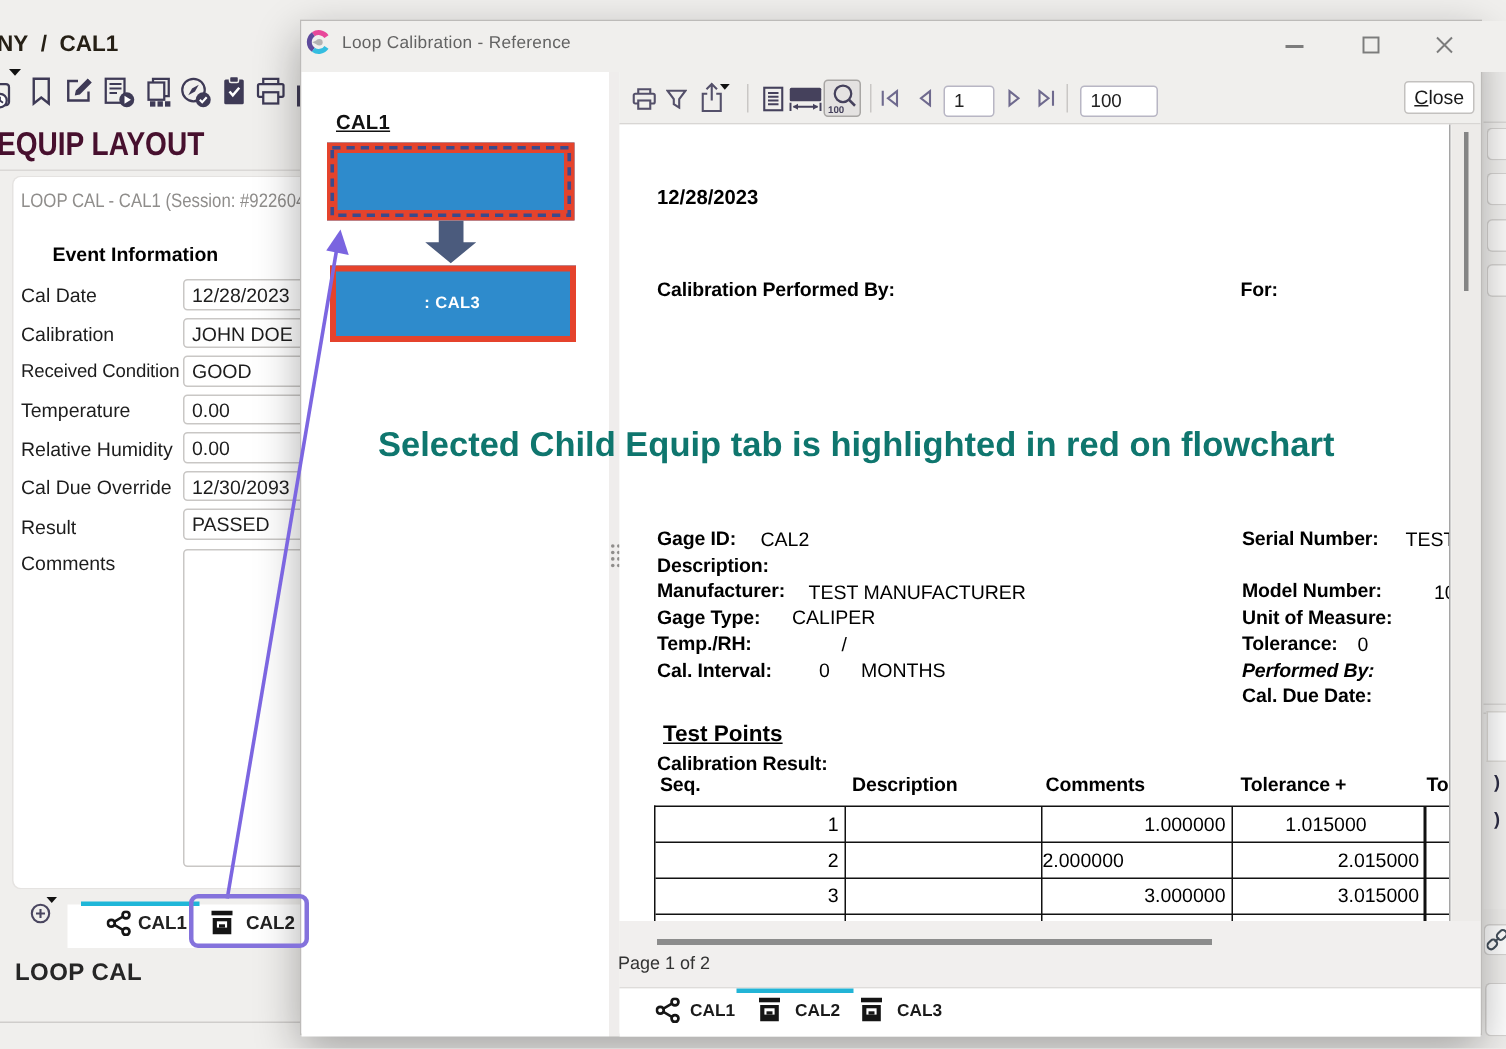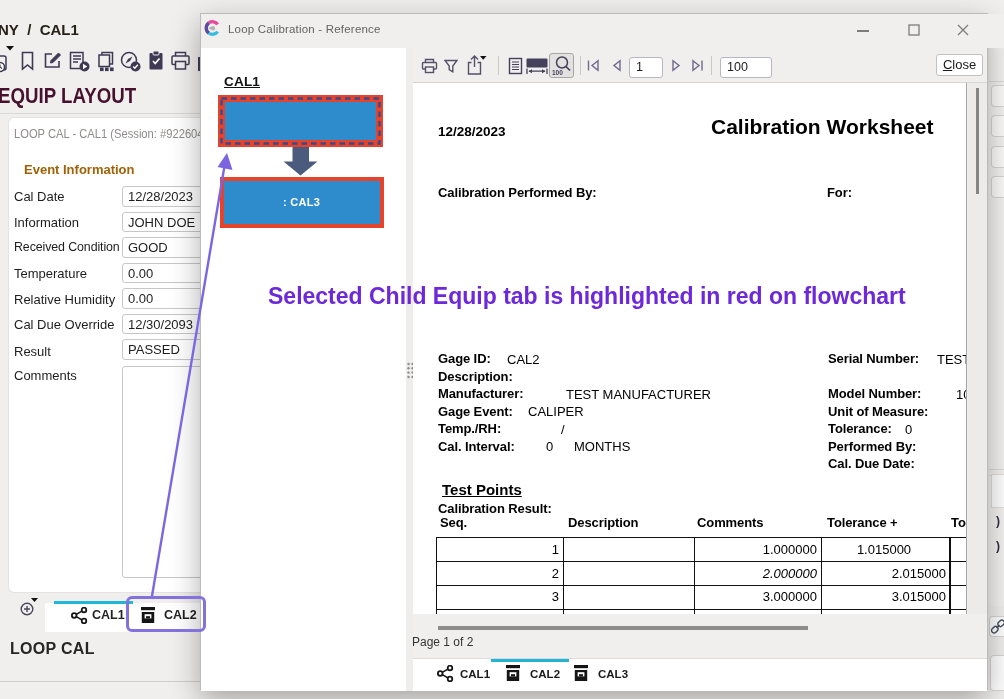--- a/index.html
+++ b/index.html
@@ -78,25 +78,25 @@
       <rect x="5.5" y="10.5" width="10" height="7.5" fill="#f0efed"></rect>
     </svg>
   </polygon>
     </div>
 
   <div class="abs" style="left:-2px;top:83px;font-size:22px;font-weight:bold;color:#47102e;transform:scaleX(.85);transform-origin:0 0;white-space:nowrap;">EQUIP LAYOUT</div>
   <div class="abs" style="left:0;top:113px;width:202px;height:1px;background:#dad8d6;"></div>
 
   <div class="abs" style="left:8px;top:117px;width:194px;height:476px;background:#fff;border:1px solid #e5e3e1;border-right:none;border-radius:6px 0 0 6px;"></div>
   <div class="abs" style="left:14px;top:126px;font-size:13px;color:#8f8d8b;white-space:nowrap;transform:scaleX(.86);transform-origin:0 0;">LOOP CAL - CAL1 (Session: #922604)</div>
-  <div class="abs" style="left:24px;top:162px;font-size:13px;font-weight:bold;color:#a16207;">Event Information</div>
+  <div class="abs" style="left:35px;top:162px;font-size:13px;font-weight:bold;color:#000000;">Event Information</div>
 
   <div id="form" style="position:absolute;left:0;top:0;font-size:13px;color:#1d1d1d;white-space:nowrap;">
     <div class="abs" style="left:14px;top:189px;">Cal Date</div>
-    <div class="abs" style="left:14px;top:215px;">Information</div>
+    <div class="abs" style="left:14px;top:215px;">Calibration</div>
     <div class="abs" style="left:14px;top:240px;font-size:12.4px;letter-spacing:-.1px;">Received Condition</div>
     <div class="abs" style="left:14px;top:266px;">Temperature</div>
     <div class="abs" style="left:14px;top:292px;">Relative Humidity</div>
     <div class="abs" style="left:14px;top:317px;">Cal Due Override</div>
     <div class="abs" style="left:14px;top:344px;">Result</div>
     <div class="abs" style="left:14px;top:368px;">Comments</div>
     <div class="inp" style="top:186px;">12/28/2023</div>
     <div class="inp" style="top:211.5px;">JOHN DOE</div>
     <div class="inp" style="top:237px;">GOOD</div>
     <div class="inp" style="top:262.5px;">0.00</div>
@@ -275,44 +275,43 @@
           <path d="M12 2.5 V12.5"></path>
       </svg>
       <div class="abs" style="left:298px;top:8px;width:1px;height:19px;background:#c9c7c5;"></div>
       <div class="abs" style="left:307px;top:9px;width:52px;height:21px;background:#fff;border:1px solid #b8b6c4;border-radius:3px;font-size:12.5px;color:#222;line-height:19px;padding-left:6px;">100</div>
 
       <div class="abs" style="left:523px;top:6px;width:47px;height:22px;background:#fff;border:1px solid #c3c1bf;border-radius:3px;text-align:center;font-size:13px;color:#1a1a1a;line-height:20px;"><span style="text-decoration:underline;">C</span>lose</div>
     </div>
 
     <div class="abs" id="page" style="left:0;top:35px;width:554px;height:531px;background:#fff;border-right:1px solid #a5a5a5;overflow:hidden;">
       <div class="abs" style="left:25px;top:41px;font-size:13.5px;font-weight:bold;color:#000;">12/28/2023</div>
-      <div class="abs" style="left:298px;top:32px;font-size:21px;font-weight:bold;color:#000;white-space:nowrap;">Calibration Worksheet</div>
       <div class="rl" style="left:25px;top:102px;">Calibration Performed By:</div>
       <div class="rl" style="left:414px;top:102px;">For:</div>
 
       <div class="rl" style="left:25px;top:268px;">Gage ID:</div>
         <div class="rv" style="left:94px;top:268.5px;">CAL2</div>
       <div class="rl" style="left:415px;top:268px;">Serial Number:</div>
         <div class="rv" style="left:524px;top:268.5px;">TEST2</div>
       <div class="rl" style="left:25px;top:285.5px;">Description:</div>
       <div class="rl" style="left:25px;top:303px;">Manufacturer:</div>
-        <div class="rv" style="left:126px;top:303.5px;margin-left:27px;">TEST MANUFACTURER</div>
+        <div class="rv" style="left:126px;top:303.5px;">TEST MANUFACTURER</div>
       <div class="rl" style="left:415px;top:303px;">Model Number:</div>
         <div class="rv" style="left:525px;top:303.5px;margin-left:18px;">101</div>
-      <div class="rl" style="left:25px;top:320.5px;">Gage Event:</div>
+      <div class="rl" style="left:25px;top:320.5px;">Gage Type:</div>
         <div class="rv" style="left:115px;top:321px;">CALIPER</div>
       <div class="rl" style="left:415px;top:320.5px;">Unit of Measure:</div>
       <div class="rl" style="left:25px;top:338px;">Temp./RH:</div>
         <div class="rv" style="left:148px;top:338.5px;">/</div>
       <div class="rl" style="left:415px;top:338px;">Tolerance:</div>
         <div class="rv" style="left:492px;top:338.5px;">0</div>
       <div class="rl" style="left:25px;top:355.5px;">Cal. Interval:</div>
         <div class="rv" style="left:133px;top:356px;">0</div>
         <div class="rv" style="left:161px;top:356px;">MONTHS</div>
-      <div class="rl" style="left:415px;top:355.5px;">Performed By:</div>
+      <div class="rl" style="left:415px;top:355.5px;font-style:italic;">Performed By:</div>
       <div class="rl" style="left:25px;top:377px;margin-top:41px;">Calibration Result:</div>
       <div class="rl" style="left:415px;top:373px;">Cal. Due Date:</div>
 
       <div class="abs" style="left:29px;top:398px;font-size:15px;font-weight:bold;color:#000;text-decoration:underline;">Test Points</div>
 
       <div class="rl" style="left:27px;top:432px;">Seq.</div>
       <div class="rl" style="left:155px;top:432px;">Description</div>
       <div class="rl" style="left:284px;top:432px;">Comments</div>
       <div class="rl" style="left:414px;top:432px;">Tolerance +</div>
       <div class="rl" style="left:538px;top:432px;">Tolerance -</div>
@@ -323,21 +322,21 @@
         <div class="abs" style="left:0;top:70.5px;width:650px;height:1.5px;background:#111;"></div>
         <div class="abs" style="left:125.5px;top:0;width:1.5px;height:77px;background:#111;"></div>
         <div class="abs" style="left:256.5px;top:0;width:1.5px;height:77px;background:#111;"></div>
         <div class="abs" style="left:383.5px;top:0;width:1.5px;height:77px;background:#111;"></div>
         <div class="abs" style="left:512px;top:0;width:1.5px;height:77px;background:#111;"></div>
 
         <div class="rv" style="left:0;top:4px;width:122px;text-align:right;">1</div>
         <div class="rv" style="left:0;top:27.5px;width:122px;text-align:right;">2</div>
         <div class="rv" style="left:0;top:51px;width:122px;text-align:right;">3</div>
         <div class="rv" style="left:258px;top:4px;width:122px;text-align:right;">1.000000</div>
-        <div class="rv" style="left:258px;top:27.5px;width:122px;text-align:right;font-style:italic;">2.000000</div>
+        <div class="rv" style="left:258px;top:27.5px;width:122px;text-align:left;">2.000000</div>
         <div class="rv" style="left:258px;top:51px;width:122px;text-align:right;">3.000000</div>
         <div class="rv" style="left:385px;top:4px;width:124px;text-align:center;">1.015000</div>
         <div class="rv" style="left:385px;top:27.5px;width:124px;text-align:right;">2.015000</div>
         <div class="rv" style="left:385px;top:51px;width:124px;text-align:right;">3.015000</div>
       </div>
     </div>
 
     <div class="abs" style="left:555px;top:35px;width:19px;height:531px;background:#edebe9;"></div>
     <div class="abs" style="left:563px;top:40px;width:2.6px;height:106px;background:#858585;"></div>
 
@@ -375,13 +374,13 @@
       <div class="abs" style="left:185px;top:9px;font-size:11.5px;font-weight:bold;color:#1a1a1a;">CAL3</div>
     </div>
   </div>
 </div>
 
 <div class="abs" style="left:126px;top:596px;width:80px;height:36px;border:3.5px solid #8472dc;border-radius:6px;z-index:50;"></div>
 <svg class="abs" style="left:0;top:0;pointer-events:none;" width="1004" height="699">
   <line x1="151.5" y1="599" x2="224.5" y2="166" stroke="#7c66e1" stroke-width="2.4"></line>
   <polygon points="227,153 232.5,170 217.5,167" fill="#7a64e0"></polygon>
 </svg>
-<div class="abs" style="left:268px;top:283px;font-size:23px;font-weight:bold;color:#6d28d9;white-space:nowrap;">Selected Child Equip tab is highlighted in red on flowchart</div>
+<div class="abs" style="left:252px;top:283px;font-size:23px;font-weight:bold;color:#0f766e;white-space:nowrap;">Selected Child Equip tab is highlighted in red on flowchart</div>
 
 </body></html>

